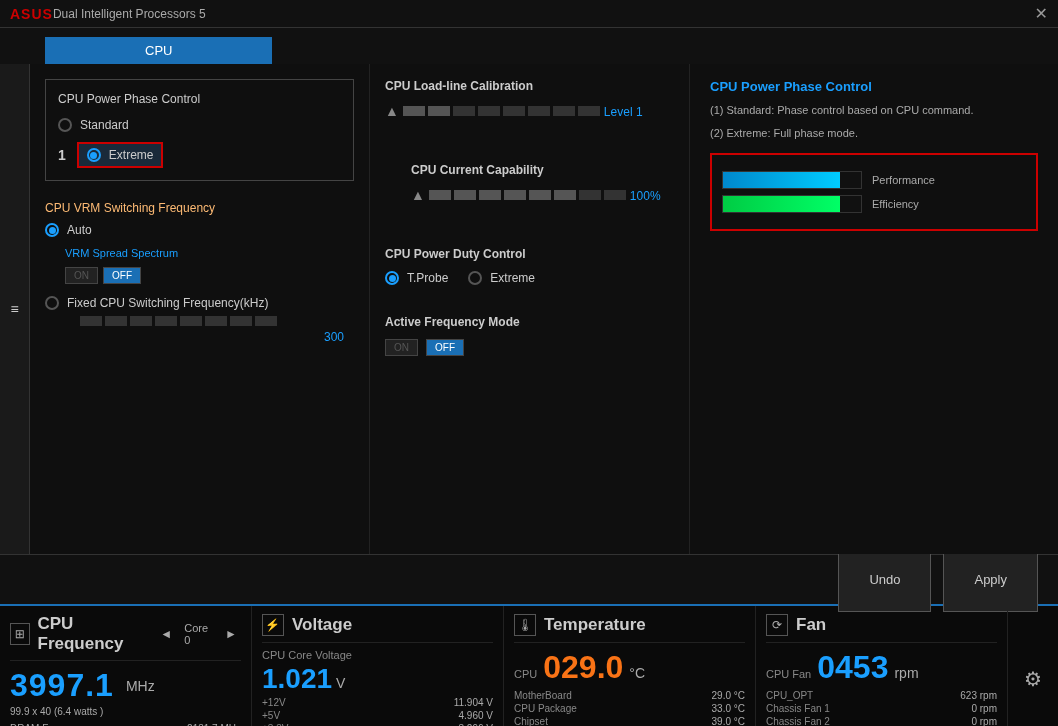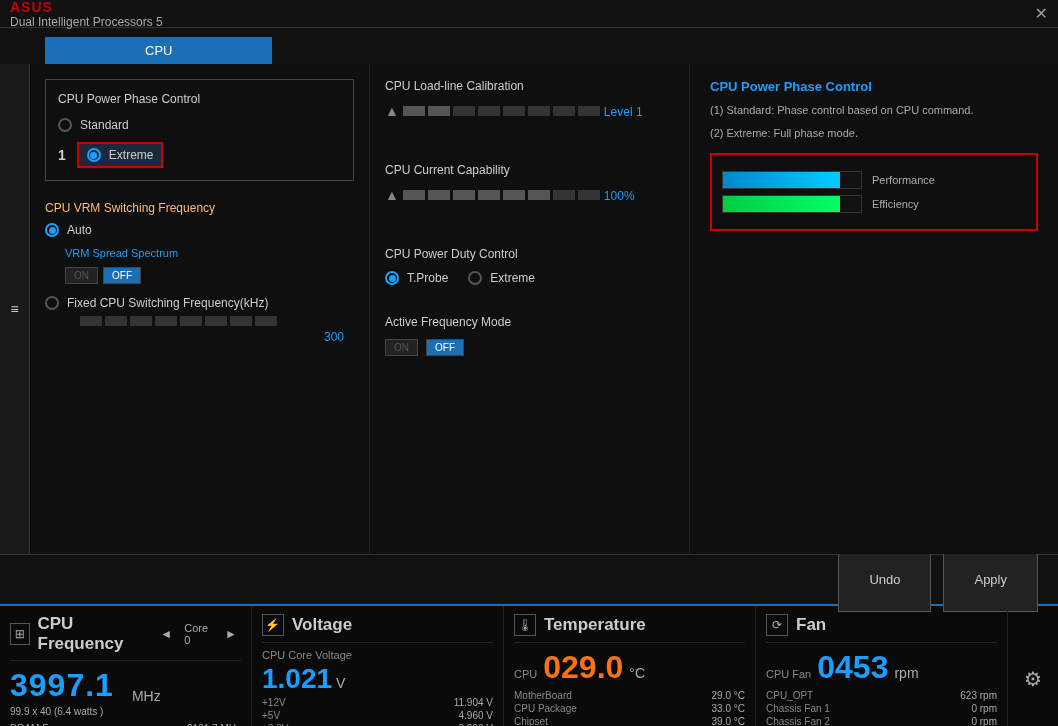--- a/index.html
+++ b/index.html
@@ -18,21 +18,21 @@
       background: #111;
       height: 28px;
       display: flex;
       align-items: center;
       justify-content: space-between;
       padding: 0 10px;
       border-bottom: 1px solid #333;
     }
     #titlebar-left {
       display: flex;
-      flex-direction: column;
+      align-items: center;
     }
     .asus-logo {
       color: #c00;
       font-weight: bold;
       font-size: 14px;
       letter-spacing: 1px;
     }
     #titlebar-title {
       color: #aaa;
       font-size: 12px;
@@ -159,20 +159,21 @@
       font-size: 14px;
       margin-right: 5px;
       font-weight: bold;
     }
 
     
     .section-title {
       color: #ccc;
       font-size: 12px;
       margin-bottom: 10px;
+      font-weight: bold;
     }
     .slider-value {
       color: #1a9fff;
       font-size: 12px;
       text-align: right;
       margin-top: 2px;
     }
 
     
     .toggle-row {
@@ -521,21 +522,21 @@
             <div class="sdot"></div>
             <div class="sdot"></div>
             <div class="sdot"></div>
             <div class="sdot"></div>
           </div>
           <span class="slider-value">Level 1</span>
         </div>
       </div>
     </div>
 
-    <div style="margin-bottom:20px;">
+    <div style="margin-bottom:20px;margin-left:26px;">
       <div class="section-title">CPU Current Capability</div>
       <div class="small-slider-area">
         <div style="display:flex;align-items:center;gap:4px;margin-bottom:4px;">
           <span class="arrow-handle">▲</span>
           <div class="small-slider-dots-row" style="margin:0;display:flex;gap:3px;">
             <div class="sdot lit"></div>
             <div class="sdot lit"></div>
             <div class="sdot lit"></div>
             <div class="sdot lit"></div>
             <div class="sdot lit"></div>
@@ -600,21 +601,21 @@
 <div id="stats-bar">
 
   <div class="stat-section">
     <div class="stat-header">
       <div class="stat-icon">⊞</div>
       <span class="stat-title">CPU Frequency</span>
       <span class="nav-arrow">◄</span>
       <span class="core-label">Core 0</span>
       <span class="nav-arrow">►</span>
     </div>
-    <div style="display:flex;align-items:flex-end;gap:18px;">
+    <div style="display:flex;align-items:center;gap:12px;">
       <span class="big-value">3997.1</span>
       <span class="big-unit">MHz</span>
     </div>
     <div class="sub-value">99.9  x 40   (6.4  watts )</div>
     <div style="display:flex;justify-content:space-between;margin-top:4px;">
       <span class="sub-value">DRAM Frequency</span>
       <span class="sub-value">2131.7 MHz</span>
     </div>
   </div>
 

